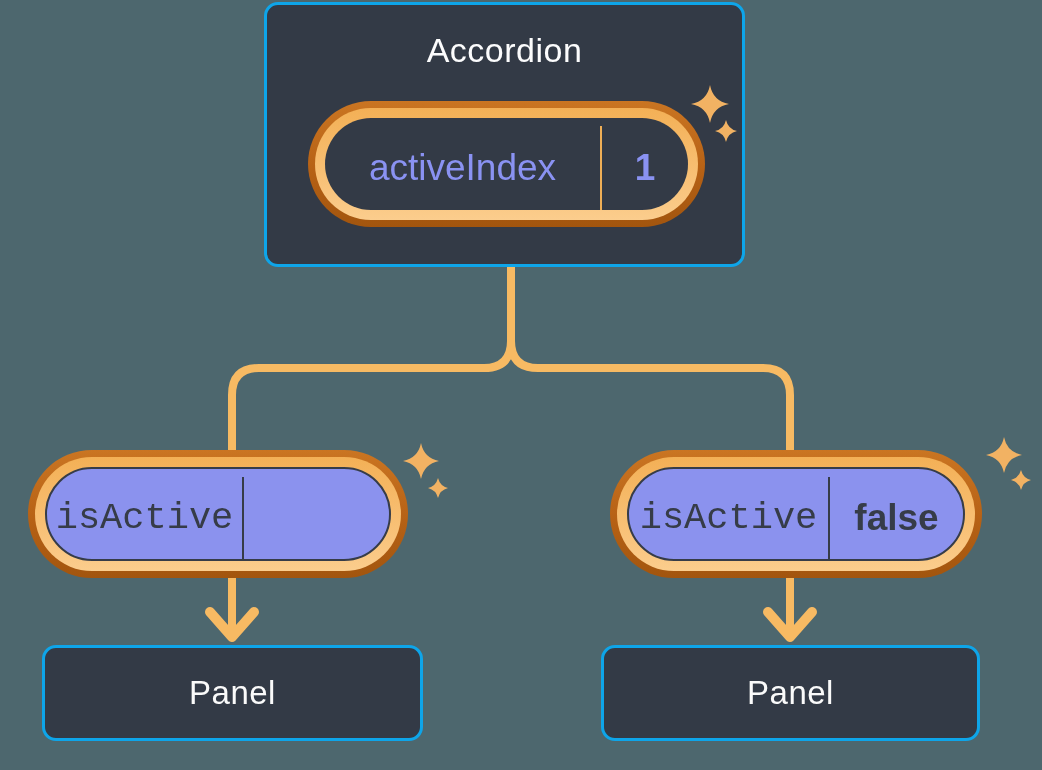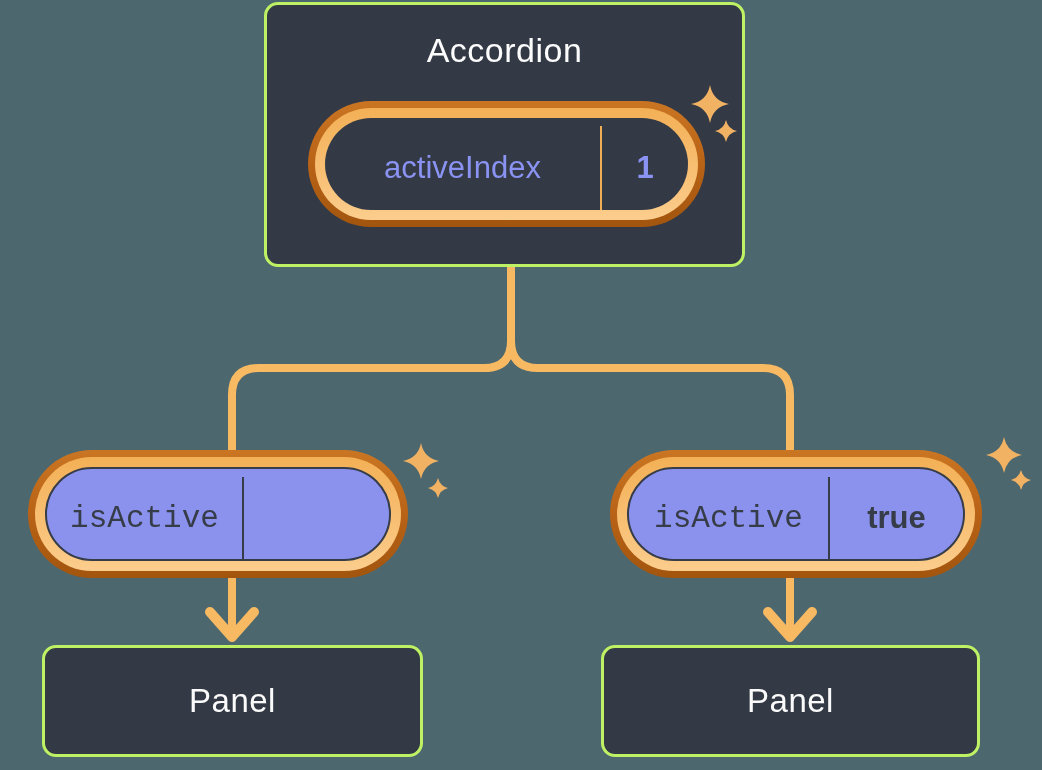--- a/index.html
+++ b/index.html
@@ -5,59 +5,59 @@
   html,body{margin:0;padding:0;background:#4d676e;}
   .canvas{
     position:relative;width:1042px;height:770px;background:#4d676e;
     overflow:hidden;font-family:"Liberation Sans","DejaVu Sans",sans-serif;
   }
   .layer{position:absolute;left:0;top:0;width:1042px;height:770px;}
   .layer-lines{z-index:1;}
   .layer-sparkles{z-index:3;pointer-events:none;}
 
   .card{
-    position:absolute;background:#333a46;border:3px solid #bef264;
+    position:absolute;background:#333a46;border:3px solid #0ea5e9;
     border-radius:14px;box-sizing:border-box;z-index:2;
   }
   .accordion-card{left:264px;top:2px;width:481px;height:265px;}
   .card-title{
     position:absolute;top:26px;left:0;right:0;text-align:center;
     color:#fcfcfd;font-size:34px;font-weight:500;letter-spacing:.5px;
   }
 
   
   .pill{
     position:absolute;border-radius:999px;padding:7px;box-sizing:border-box;z-index:2;
     background:linear-gradient(180deg,#ca7522 0%,#b66115 55%,#a2550e 100%);
   }
   .pill-mid{
     height:100%;border-radius:999px;padding:10px;box-sizing:border-box;
     background:linear-gradient(180deg,#f3b056 0%,#f8c075 60%,#fbcd8d 100%);
   }
   .pill-core{
     height:100%;border-radius:999px;display:flex;box-sizing:border-box;overflow:hidden;
   }
-  .cell{display:flex;align-items:center;justify-content:center;font-size:31px;margin-top:8px;}
+  .cell{display:flex;align-items:center;justify-content:center;font-size:37px;margin-top:8px;}
   .cell-val{flex:1;font-weight:700;}
 
   
   .state-pill{left:41px;top:96px;width:397px;height:126px;}
   .state-core{background:#333a46;color:#8a92f2;}
   .state-core .cell-key{width:275px;border-right:2px solid #efae56;}
 
   
   .prop-core{background:#8b92ee;color:#363c48;border:2.5px solid #363c48;}
   .prop-core .cell-key{border-right:2.5px solid #363c48;font-family:Liberation Mono, monospace;}
   .prop-pill-left{left:28px;top:450px;width:380px;height:128px;}
   .prop-pill-left .cell-key{width:195px;}
   .prop-pill-right{left:610px;top:450px;width:372px;height:128px;}
   .prop-pill-right .cell-key{width:199px;}
 
   .panel-card{
-    width:381px;height:112px;top:645px;display:flex;align-items:center;justify-content:center;
+    width:381px;height:96px;top:645px;display:flex;align-items:center;justify-content:center;
     color:#fafafa;font-size:33px;font-weight:500;letter-spacing:.5px;
   }
   .panel-left{left:42px;}
   .panel-right{left:601px;width:379px;}
 </style>
 </head>
 <body>
 
 <div class="canvas">
 
@@ -88,21 +88,21 @@
       <div class="pill-core prop-core">
         <div class="cell cell-key">isActive</div>
       </div>
     </div>
   </div>
 
   <div class="pill prop-pill-right">
     <div class="pill-mid">
       <div class="pill-core prop-core">
         <div class="cell cell-key">isActive</div>
-        <div class="cell cell-val">true</div>
+        <div class="cell cell-val">false</div>
       </div>
     </div>
   </div>
 
   <div class="card panel-card panel-left">
     <span>Panel</span>
   </div>
   <div class="card panel-card panel-right">
     <span>Panel</span>
   </div>

